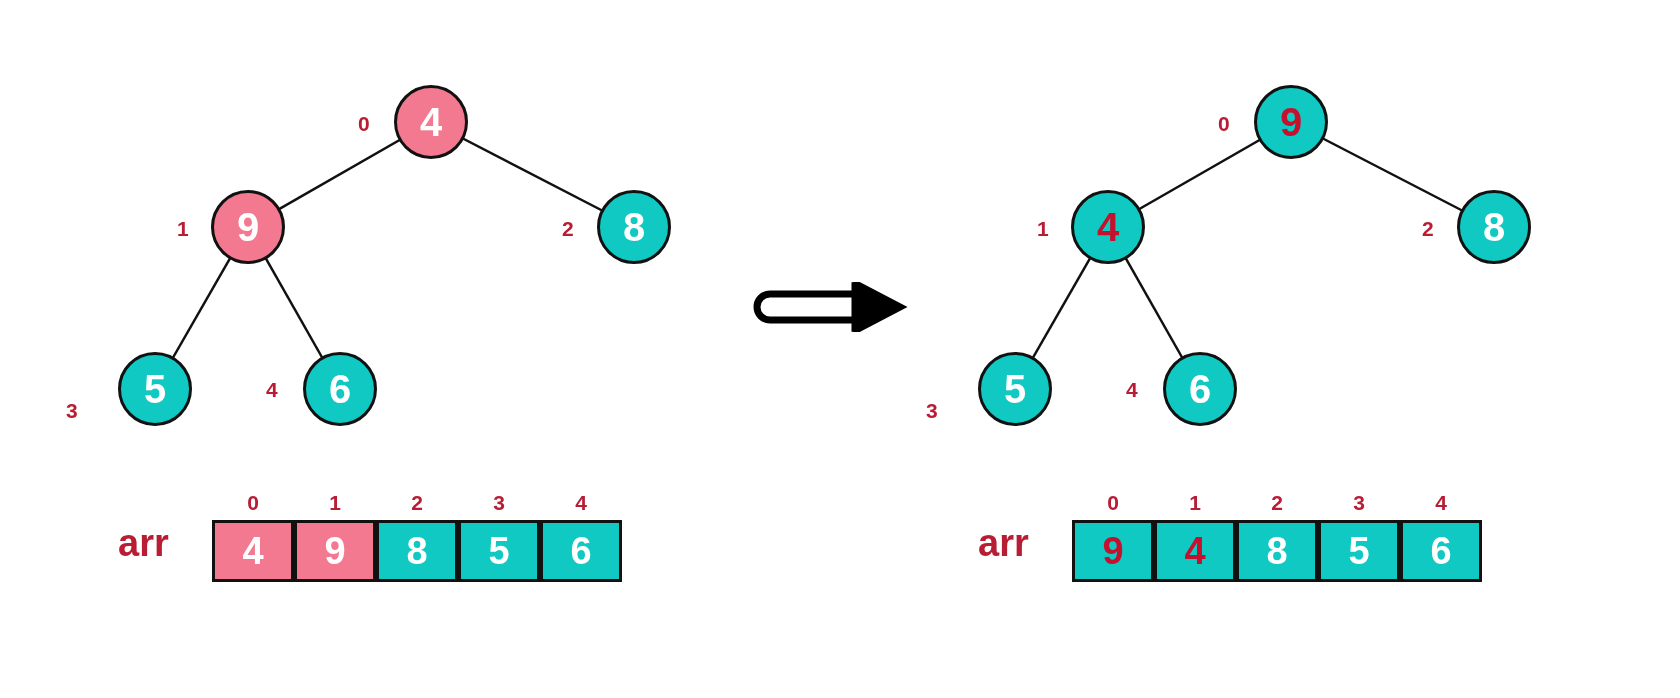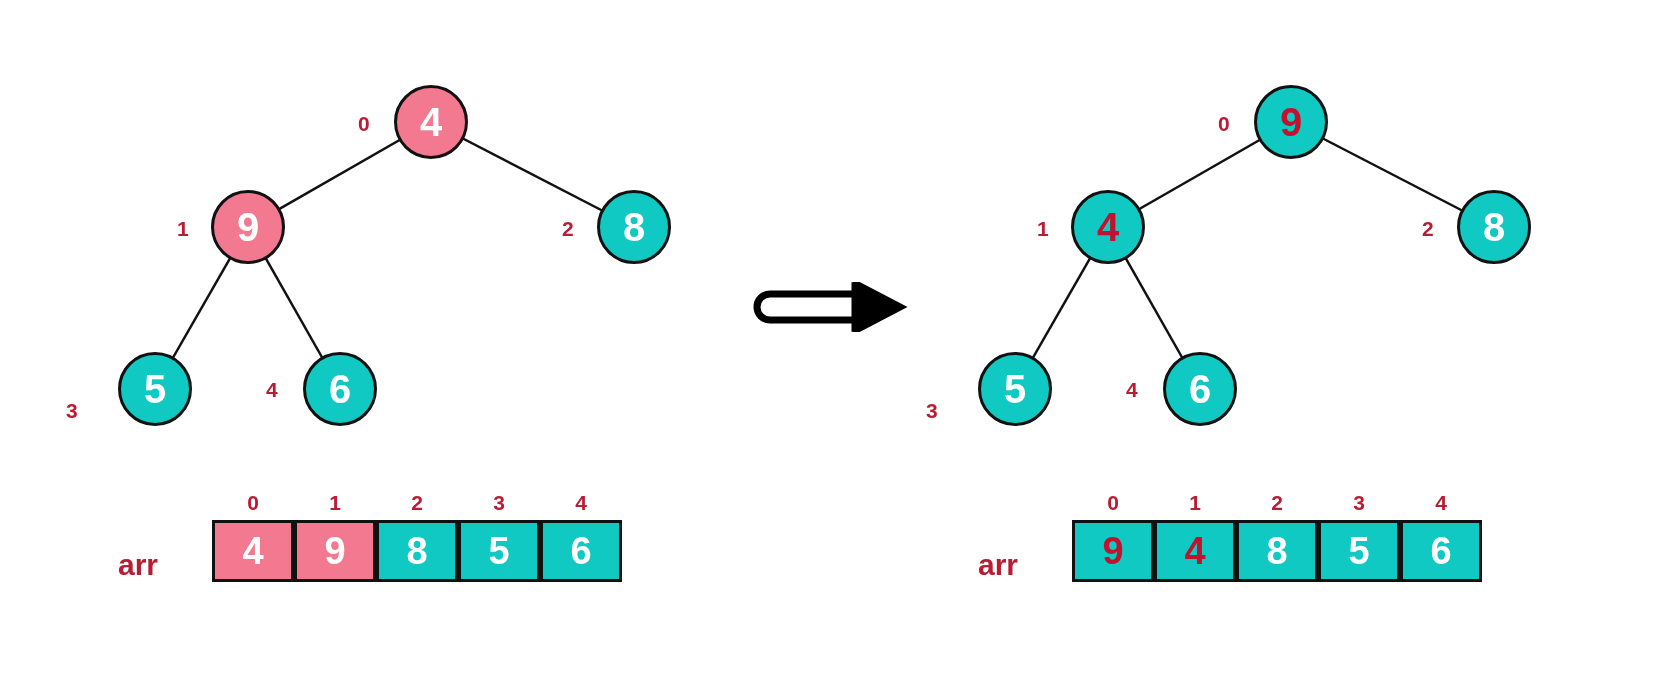--- a/index.html
+++ b/index.html
@@ -71,23 +71,23 @@
   .array-wrap {
     position: absolute;
     left: 0;
     top: 490px;
     width: 760px;
     height: 130px;
   }
   .arr-label {
     position: absolute;
     left: 118px;
-    top: 58px;
+    top: 32px;
     color: #B81D34;
-    font-size: 30px;
+    font-size: 38px;
     font-weight: bold;
     font-family: "Liberation Sans", sans-serif;
   }
   .cells {
     position: absolute;
     left: 212px;
     top: 30px;
     display: flex;
   }
   .cell-col {

